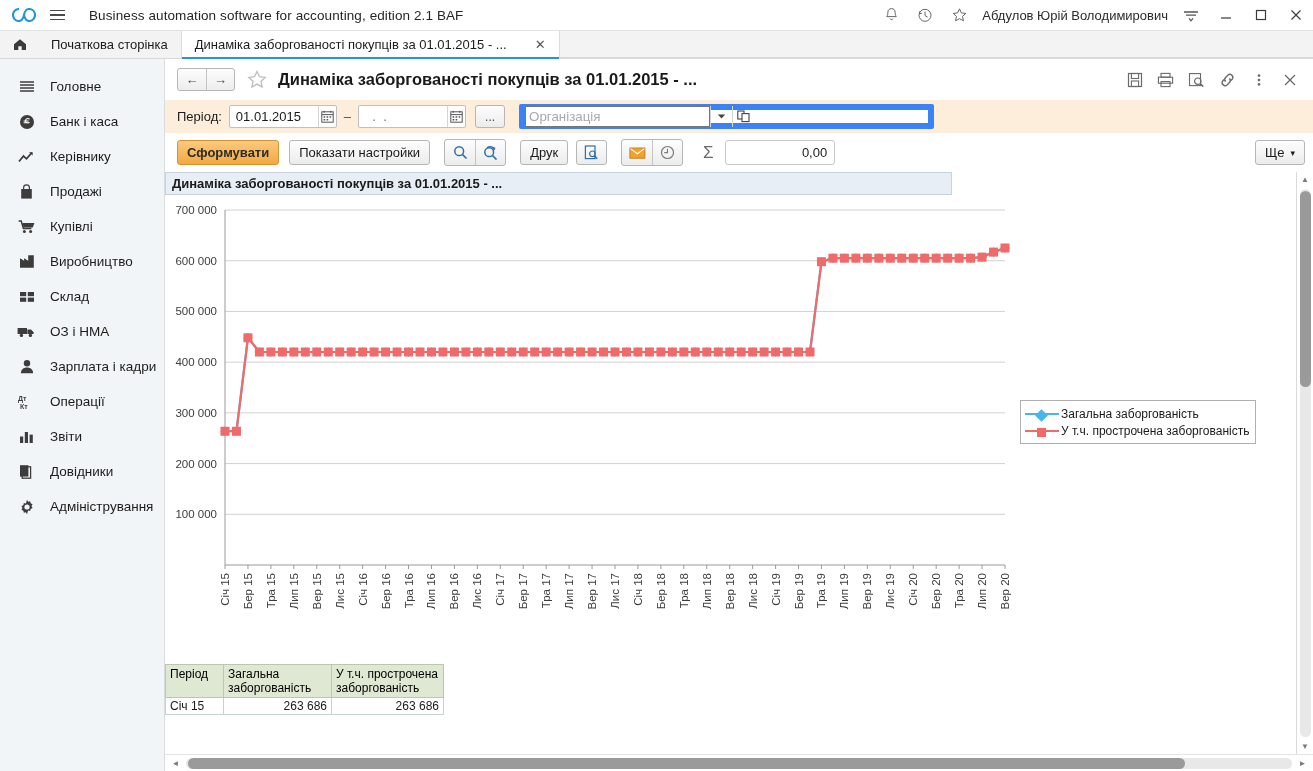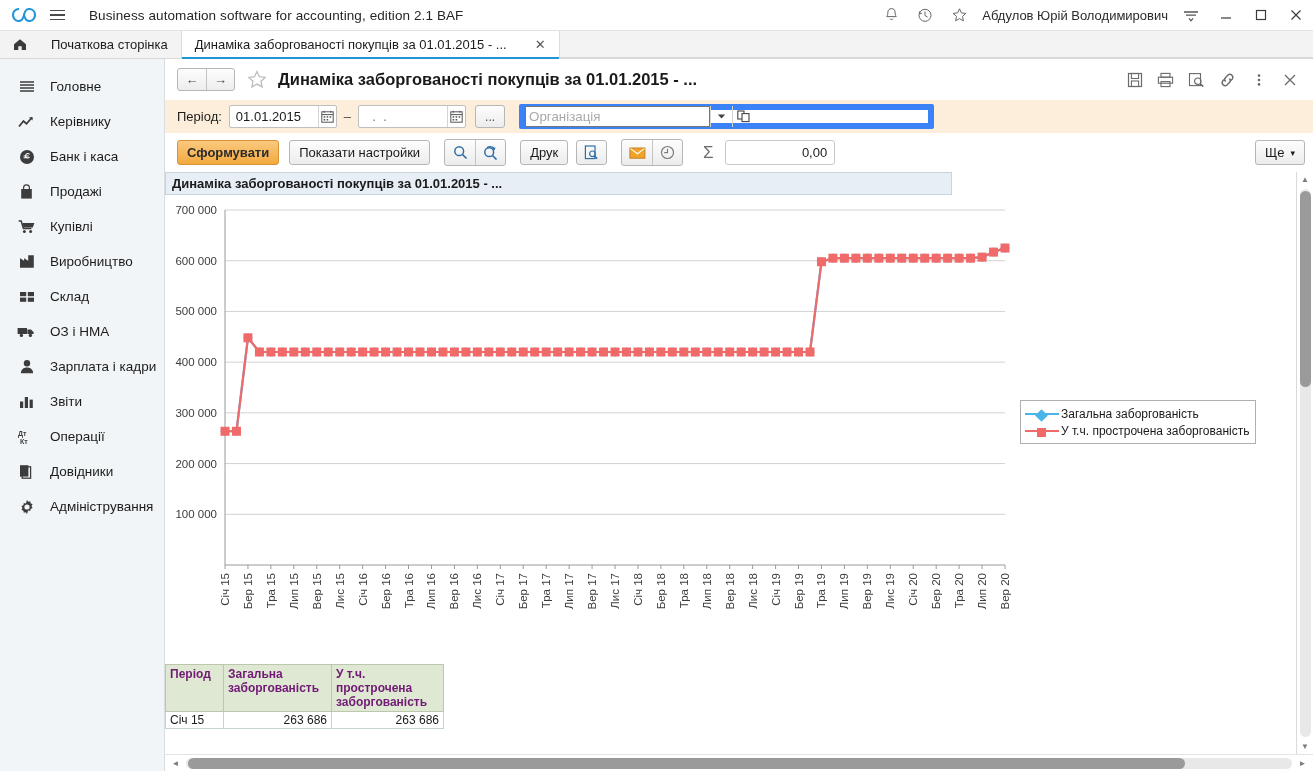--- a/index.html
+++ b/index.html
@@ -177,21 +177,21 @@
   .legend-row { display: flex; align-items: center; height: 17px; gap: 2px; }
   .legend-mark { width: 34px; height: 12px; position: relative; }
   .legend-mark i { position: absolute; left: 0; top: 5px; width: 34px; height: 2.5px; }
   .legend-mark b { position: absolute; left: 12px; top: 3px; width: 9px; height: 9px; }
   .lm-diamond { transform: rotate(45deg); }
 
   
   .data-table { position: absolute; left: 0; top: 492px; border-collapse: collapse; font-size: 12px; }
   .data-table th {
     background: #dfe8d2; border: 1px solid #bcc7ae;
-    font-weight: bold; color: #701a75; text-align: left;
+    font-weight: normal; color: #000000; text-align: left;
     vertical-align: top; padding: 2px 4px;
   }
   .data-table td { border: 1px solid #c6d2cc; padding: 1px 4px; background: #fff; color: #1a1a1a; }
   .data-table td.num { text-align: right; }
 
   
   .vscroll {
     width: 17px; min-width: 17px; background: #fff;
     border-left: 1px solid #dadada;
     display: flex; flex-direction: column; align-items: center;
@@ -294,36 +294,36 @@
         <span class="side-ico">
           <svg width="16" height="14" viewBox="0 0 16 14">
               <path d="M1 2h14M1 5h14M1 8h14M1 11h14" stroke="#3c3c3c" stroke-width="1.7"></path>
             </svg>
         </span>
         <span>Головне</span>
       </div>
 
       <div class="side-item">
         <span class="side-ico">
+          <svg width="16" height="16" viewBox="0 0 16 16">
+              <circle cx="8" cy="8" r="7" fill="#3c3c3c"></circle>
+              <path d="M10.5 5.2c-1.6-1.3-4-.6-4 1.5 0 2.2 2.4 2.9 4 1.6M4.6 7h5M4.6 8.8h5" stroke="#fff" stroke-width="1.1" fill="none"></path>
+            </svg>
+        </span>
+        <span>Банк і каса</span>
+      </div>
+
+      <div class="side-item">
+        <span class="side-ico">
           <svg width="17" height="14" viewBox="0 0 17 14">
               <path d="M1 11.5L5.5 6l3 2.8L14 2.5" fill="none" stroke="#3c3c3c" stroke-width="1.8"></path>
               <path d="M11 2.2h3.6v3.4z" fill="#3c3c3c"></path>
             </svg>
         </span>
         <span>Керівнику</span>
-      </div>
-
-      <div class="side-item">
-        <span class="side-ico">
-          <svg width="16" height="16" viewBox="0 0 16 16">
-              <circle cx="8" cy="8" r="7" fill="#3c3c3c"></circle>
-              <path d="M10.5 5.2c-1.6-1.3-4-.6-4 1.5 0 2.2 2.4 2.9 4 1.6M4.6 7h5M4.6 8.8h5" stroke="#fff" stroke-width="1.1" fill="none"></path>
-            </svg>
-        </span>
-        <span>Банк і каса</span>
       </div>
 
       <div class="side-item">
         <span class="side-ico">
           <svg width="15" height="16" viewBox="0 0 15 16">
               <path d="M4.6 5V3.8a2.9 2.9 0 0 1 5.8 0V5" fill="none" stroke="#3c3c3c" stroke-width="1.2"></path>
               <rect x="2.2" y="5" width="10.6" height="9.6" fill="#3c3c3c"></rect>
             </svg>
         </span>
         <span>Продажі</span>
@@ -379,37 +379,37 @@
           <svg width="14" height="15" viewBox="0 0 14 15">
               <circle cx="7" cy="4.3" r="3.2" fill="#3c3c3c"></circle>
               <path d="M0.9 14.2c0-3.5 2.7-5.6 6.1-5.6s6.1 2.1 6.1 5.6z" fill="#3c3c3c"></path>
             </svg>
         </span>
         <span>Зарплата і кадри</span>
       </div>
 
       <div class="side-item">
         <span class="side-ico">
+          <svg width="18" height="16" viewBox="0 0 18 16">
+              <text x="0" y="7" font-family="Liberation Sans, sans-serif" font-size="7" font-weight="bold" fill="#3c3c3c">Дт</text>
+              <text x="2" y="14.5" font-family="Liberation Sans, sans-serif" font-size="7" font-weight="bold" fill="#3c3c3c">Кт</text>
+            </svg>
+        </span>
+        <span>Операції</span>
+      </div>
+
+      <div class="side-item">
+        <span class="side-ico">
           <svg width="15" height="14" viewBox="0 0 15 14">
               <rect x="1" y="6.5" width="3.2" height="6.5" fill="#3c3c3c"></rect>
               <rect x="5.8" y="2" width="3.2" height="11" fill="#3c3c3c"></rect>
               <rect x="10.6" y="4.6" width="3.2" height="8.4" fill="#3c3c3c"></rect>
             </svg>
         </span>
         <span>Звіти</span>
-      </div>
-
-      <div class="side-item">
-        <span class="side-ico">
-          <svg width="18" height="16" viewBox="0 0 18 16">
-              <text x="0" y="7" font-family="Liberation Sans, sans-serif" font-size="7" font-weight="bold" fill="#3c3c3c">Дт</text>
-              <text x="2" y="14.5" font-family="Liberation Sans, sans-serif" font-size="7" font-weight="bold" fill="#3c3c3c">Кт</text>
-            </svg>
-        </span>
-        <span>Операції</span>
       </div>
 
       <div class="side-item">
         <span class="side-ico">
           <svg width="15" height="15" viewBox="0 0 15 15">
               <rect x="1" y="1.2" width="8.4" height="11.4" fill="#3c3c3c"></rect>
               <rect x="3.2" y="2.8" width="8.4" height="11.4" fill="none" stroke="#3c3c3c" stroke-width="1.3"></rect>
             </svg>
         </span>
         <span>Довідники</span>

